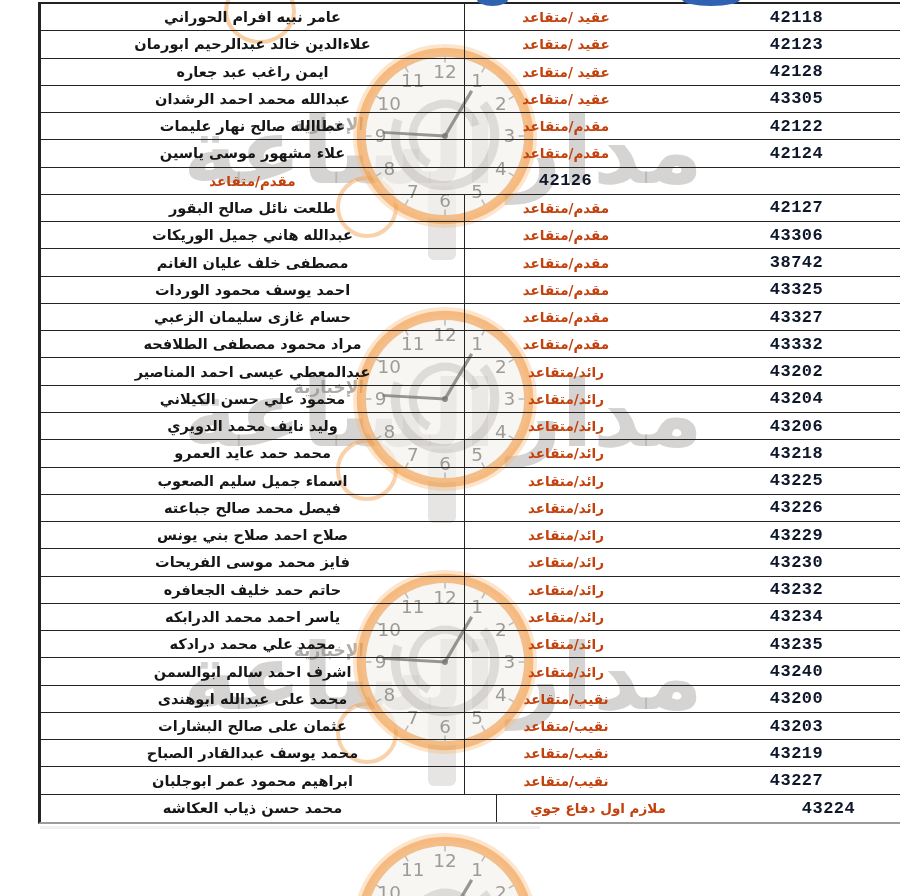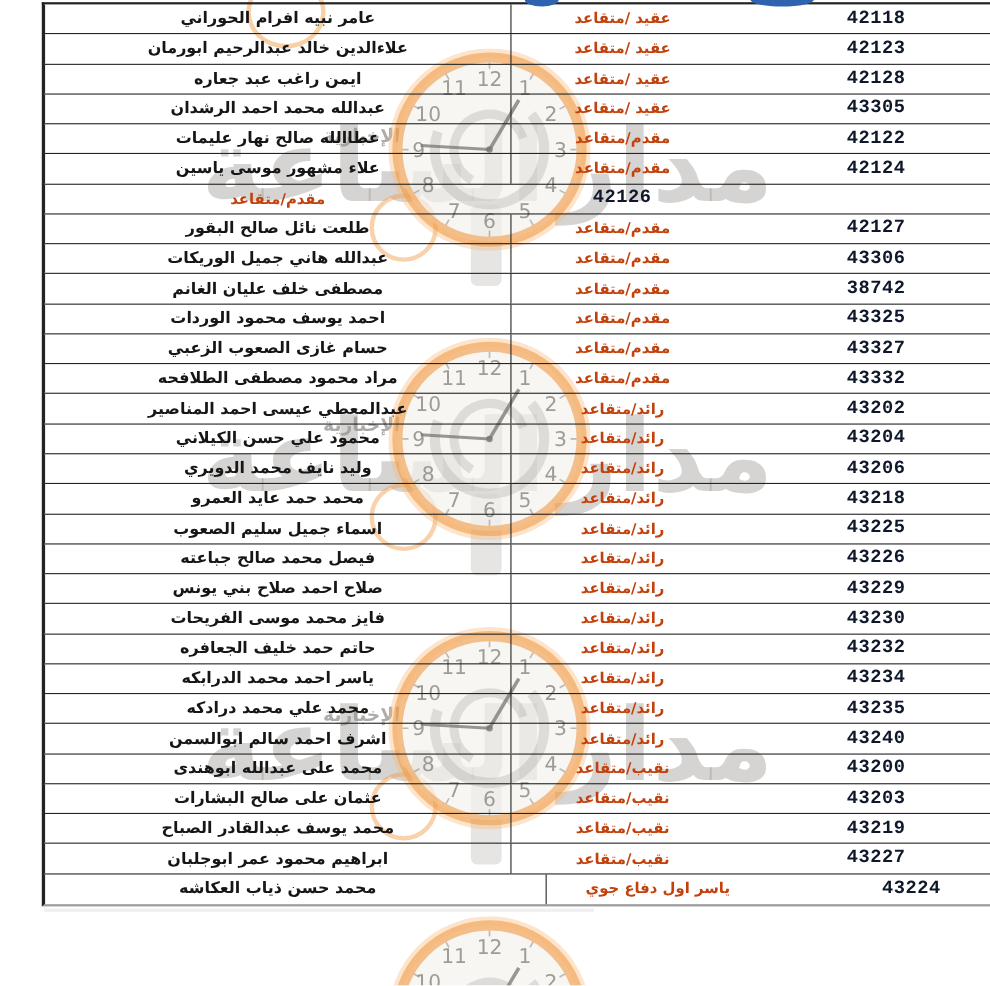--- a/index.html
+++ b/index.html
@@ -305,21 +305,21 @@
     <div class="t-cell c-id">38742</div>
   </div>
 
   <div class="t-row">
     <div class="t-cell c-name">احمد يوسف محمود الوردات</div>
     <div class="t-cell c-rank">مقدم/متقاعد</div>
     <div class="t-cell c-id">43325</div>
   </div>
 
   <div class="t-row">
-    <div class="t-cell c-name">حسام غازى الصعوب الزعبي</div>
+    <div class="t-cell c-name">حسام غازى سليمان الزعبي</div>
     <div class="t-cell c-rank">مقدم/متقاعد</div>
     <div class="t-cell c-id">43327</div>
   </div>
 
   <div class="t-row">
     <div class="t-cell c-name">مراد محمود مصطفى الطلافحه</div>
     <div class="t-cell c-rank">مقدم/متقاعد</div>
     <div class="t-cell c-id">43332</div>
   </div>
 
@@ -414,19 +414,19 @@
   </div>
 
   <div class="t-row">
     <div class="t-cell c-name">ابراهيم محمود عمر ابوجلبان</div>
     <div class="t-cell c-rank">نقيب/متقاعد</div>
     <div class="t-cell c-id">43227</div>
   </div>
 
   <div class="t-row">
     <div class="t-cell c-name">محمد حسن ذياب العكاشه</div>
-    <div class="t-cell c-rank">ياسر اول دفاع جوي</div>
+    <div class="t-cell c-rank">ملازم اول دفاع جوي</div>
     <div class="t-cell c-id">43224</div>
   </div>
 </div>
   <div class="faint-shadow"></div>
 
 </div>
 
 </body></html>

